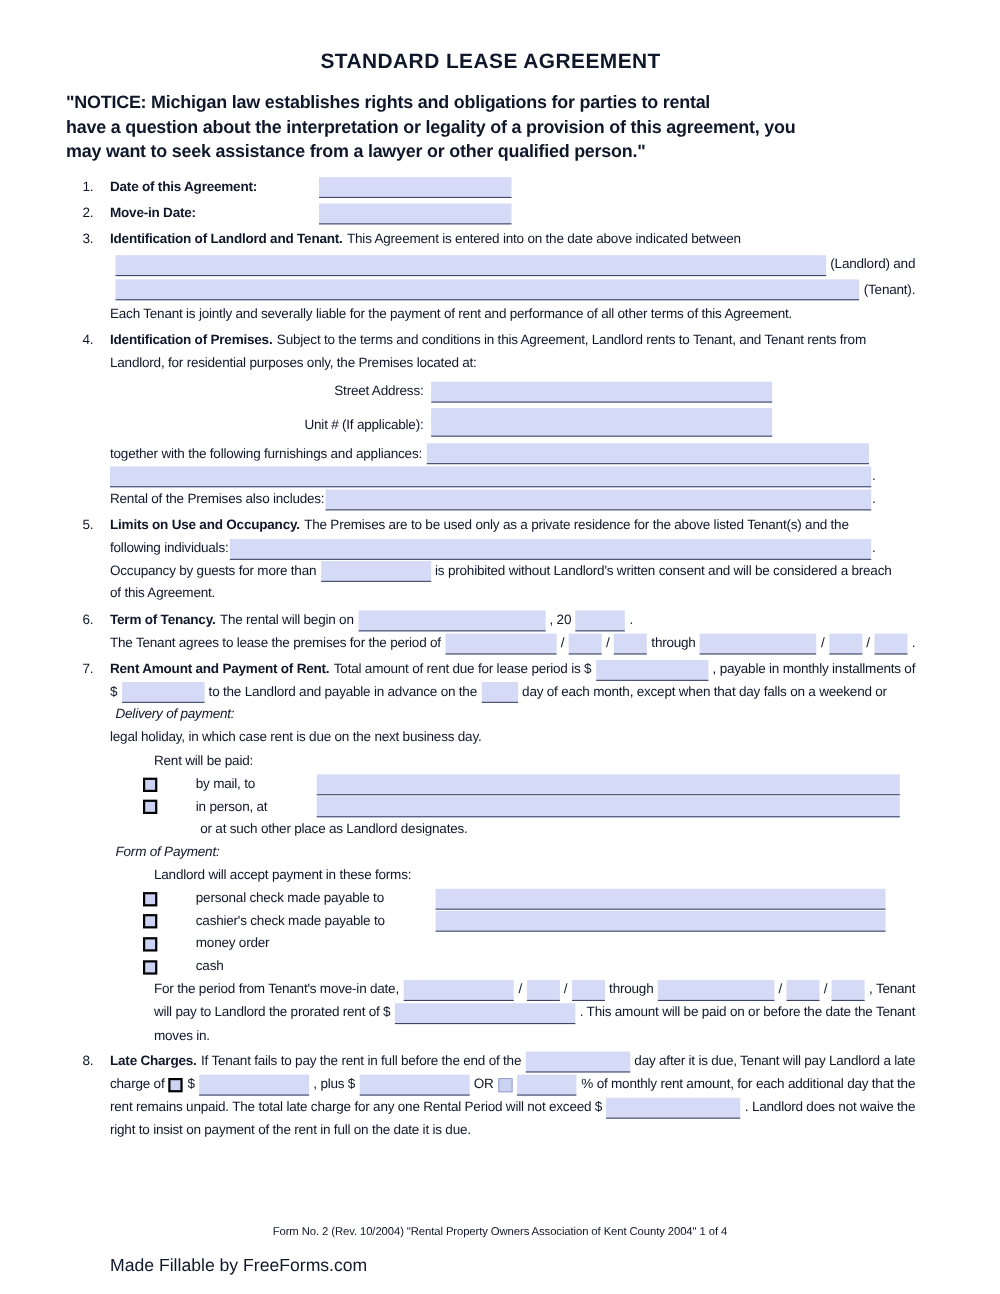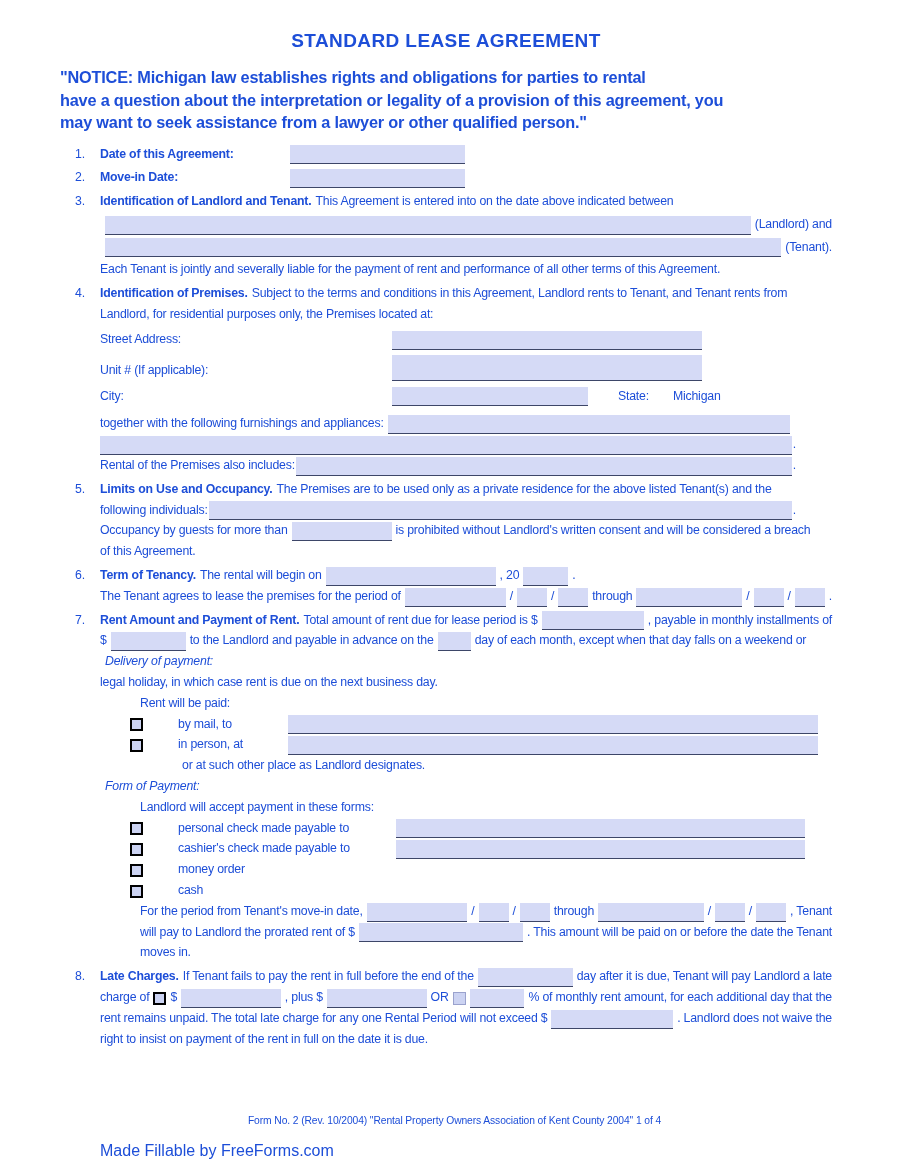--- a/index.html
+++ b/index.html
@@ -1,25 +1,25 @@
 <!DOCTYPE html>
 <html><head>
 <meta charset="utf-8">
 <style>
   * { box-sizing: border-box; }
   body { margin: 0; background: #ffffff; }
   .page {
     position: relative;
     width: 909px; height: 1176px;
-    padding: 20px 77px 0 60px;
+    padding: 36px 77px 0 60px;
     background: #ffffff;
     font-family: "Liberation Sans", sans-serif;
     font-size: 12.3px;
     letter-spacing: -0.2px;
-    color: #1d4ed8;
+    color: #0f172a;
     overflow: hidden;
   }
   .title { font-size: 19px; font-weight: 700; text-align: center; letter-spacing: .4px; margin: 10px 0 14px; }
   .notice { font-size: 16.3px; font-weight: 700; line-height: 22.5px; margin: 0 0 10px; white-space: nowrap; }
   .item { display: flex; margin-bottom: 3px; }
   .num { flex: 0 0 40px; padding-left: 15px; line-height: 20.8px; }
   .content { flex: 1; min-width: 0; }
   .line { line-height: 20.8px; white-space: nowrap; }
   .fline { display: flex; align-items: flex-end; line-height: 20.8px; gap: 4px; }
   .txt { white-space: nowrap; }
@@ -27,21 +27,21 @@
   .it { font-style: italic; }
   .field { background: #d5daf6; border-bottom: 1px solid #3d4668; height: 19px; display: inline-block; }
   .grow { flex: 1 1 auto; }
   .cb { flex: 0 0 13px; width: 13px; height: 13px; border: 2px solid #000; background: #ccd3f2; margin-bottom: 3px; display: inline-block; }
   .cb.light { border: 1px solid #9aa2cd; }
   .cbrow { display: flex; align-items: flex-end; padding-left: 30px; line-height: 20.8px; }
   .cblbl { margin-left: 35px; white-space: nowrap; }
   .w110 { flex: 0 0 110px; }
   .w218 { flex: 0 0 218px; }
   .addr { display: flex; align-items: flex-end; margin-bottom: 5px; line-height: 20.8px; }
-  .albl { flex: 0 0 292px; padding-right: 7px; white-space: nowrap; }
+  .albl { flex: 0 0 292px; text-align: right; padding-right: 7px; white-space: nowrap; }
   .ind5 { margin-left: 5px; }
   .ind40 { margin-left: 40px; }
   .ind82 { margin-left: 82px; }
   .form-info { position: absolute; left: 0; right: 0; bottom: 50px; text-align: center; font-size: 10.3px; letter-spacing: -0.1px; }
   .credit { position: absolute; left: 100px; bottom: 16px; font-size: 16px; letter-spacing: 0; }
 </style>
 </head>
 <body>
 
 <div class="page">
@@ -102,26 +102,20 @@
       </div>
       <div class="line" style="margin-bottom:4px">Landlord, for residential purposes only, the Premises located at:</div>
       <div class="addr">
         <span class="albl">Street Address:</span>
         <span class="field" style="width:310px"></span>
       </div>
       <div class="addr">
         <span class="albl">Unit # (If applicable):</span>
         <span class="field" style="width:310px;height:26px"></span>
       </div>
-      <div class="addr" style="margin-bottom:7px">
-        <span class="albl">City:</span>
-        <span class="field" style="width:196px"></span>
-        <span class="txt" style="margin-left:30px">State:</span>
-        <span class="txt" style="margin-left:24px">Michigan</span>
-      </div>
       <div class="fline" style="padding-right:42px">
         <span class="txt">together with the following furnishings and appliances:</span>
         <span class="field grow"></span>
       </div>
       <div class="fline" style="padding-right:36px;gap:1px">
         <span class="field grow"></span>
         <span class="txt">.</span>
       </div>
       <div class="fline" style="padding-right:36px;gap:1px">
         <span class="txt">Rental of the Premises also includes:</span>

